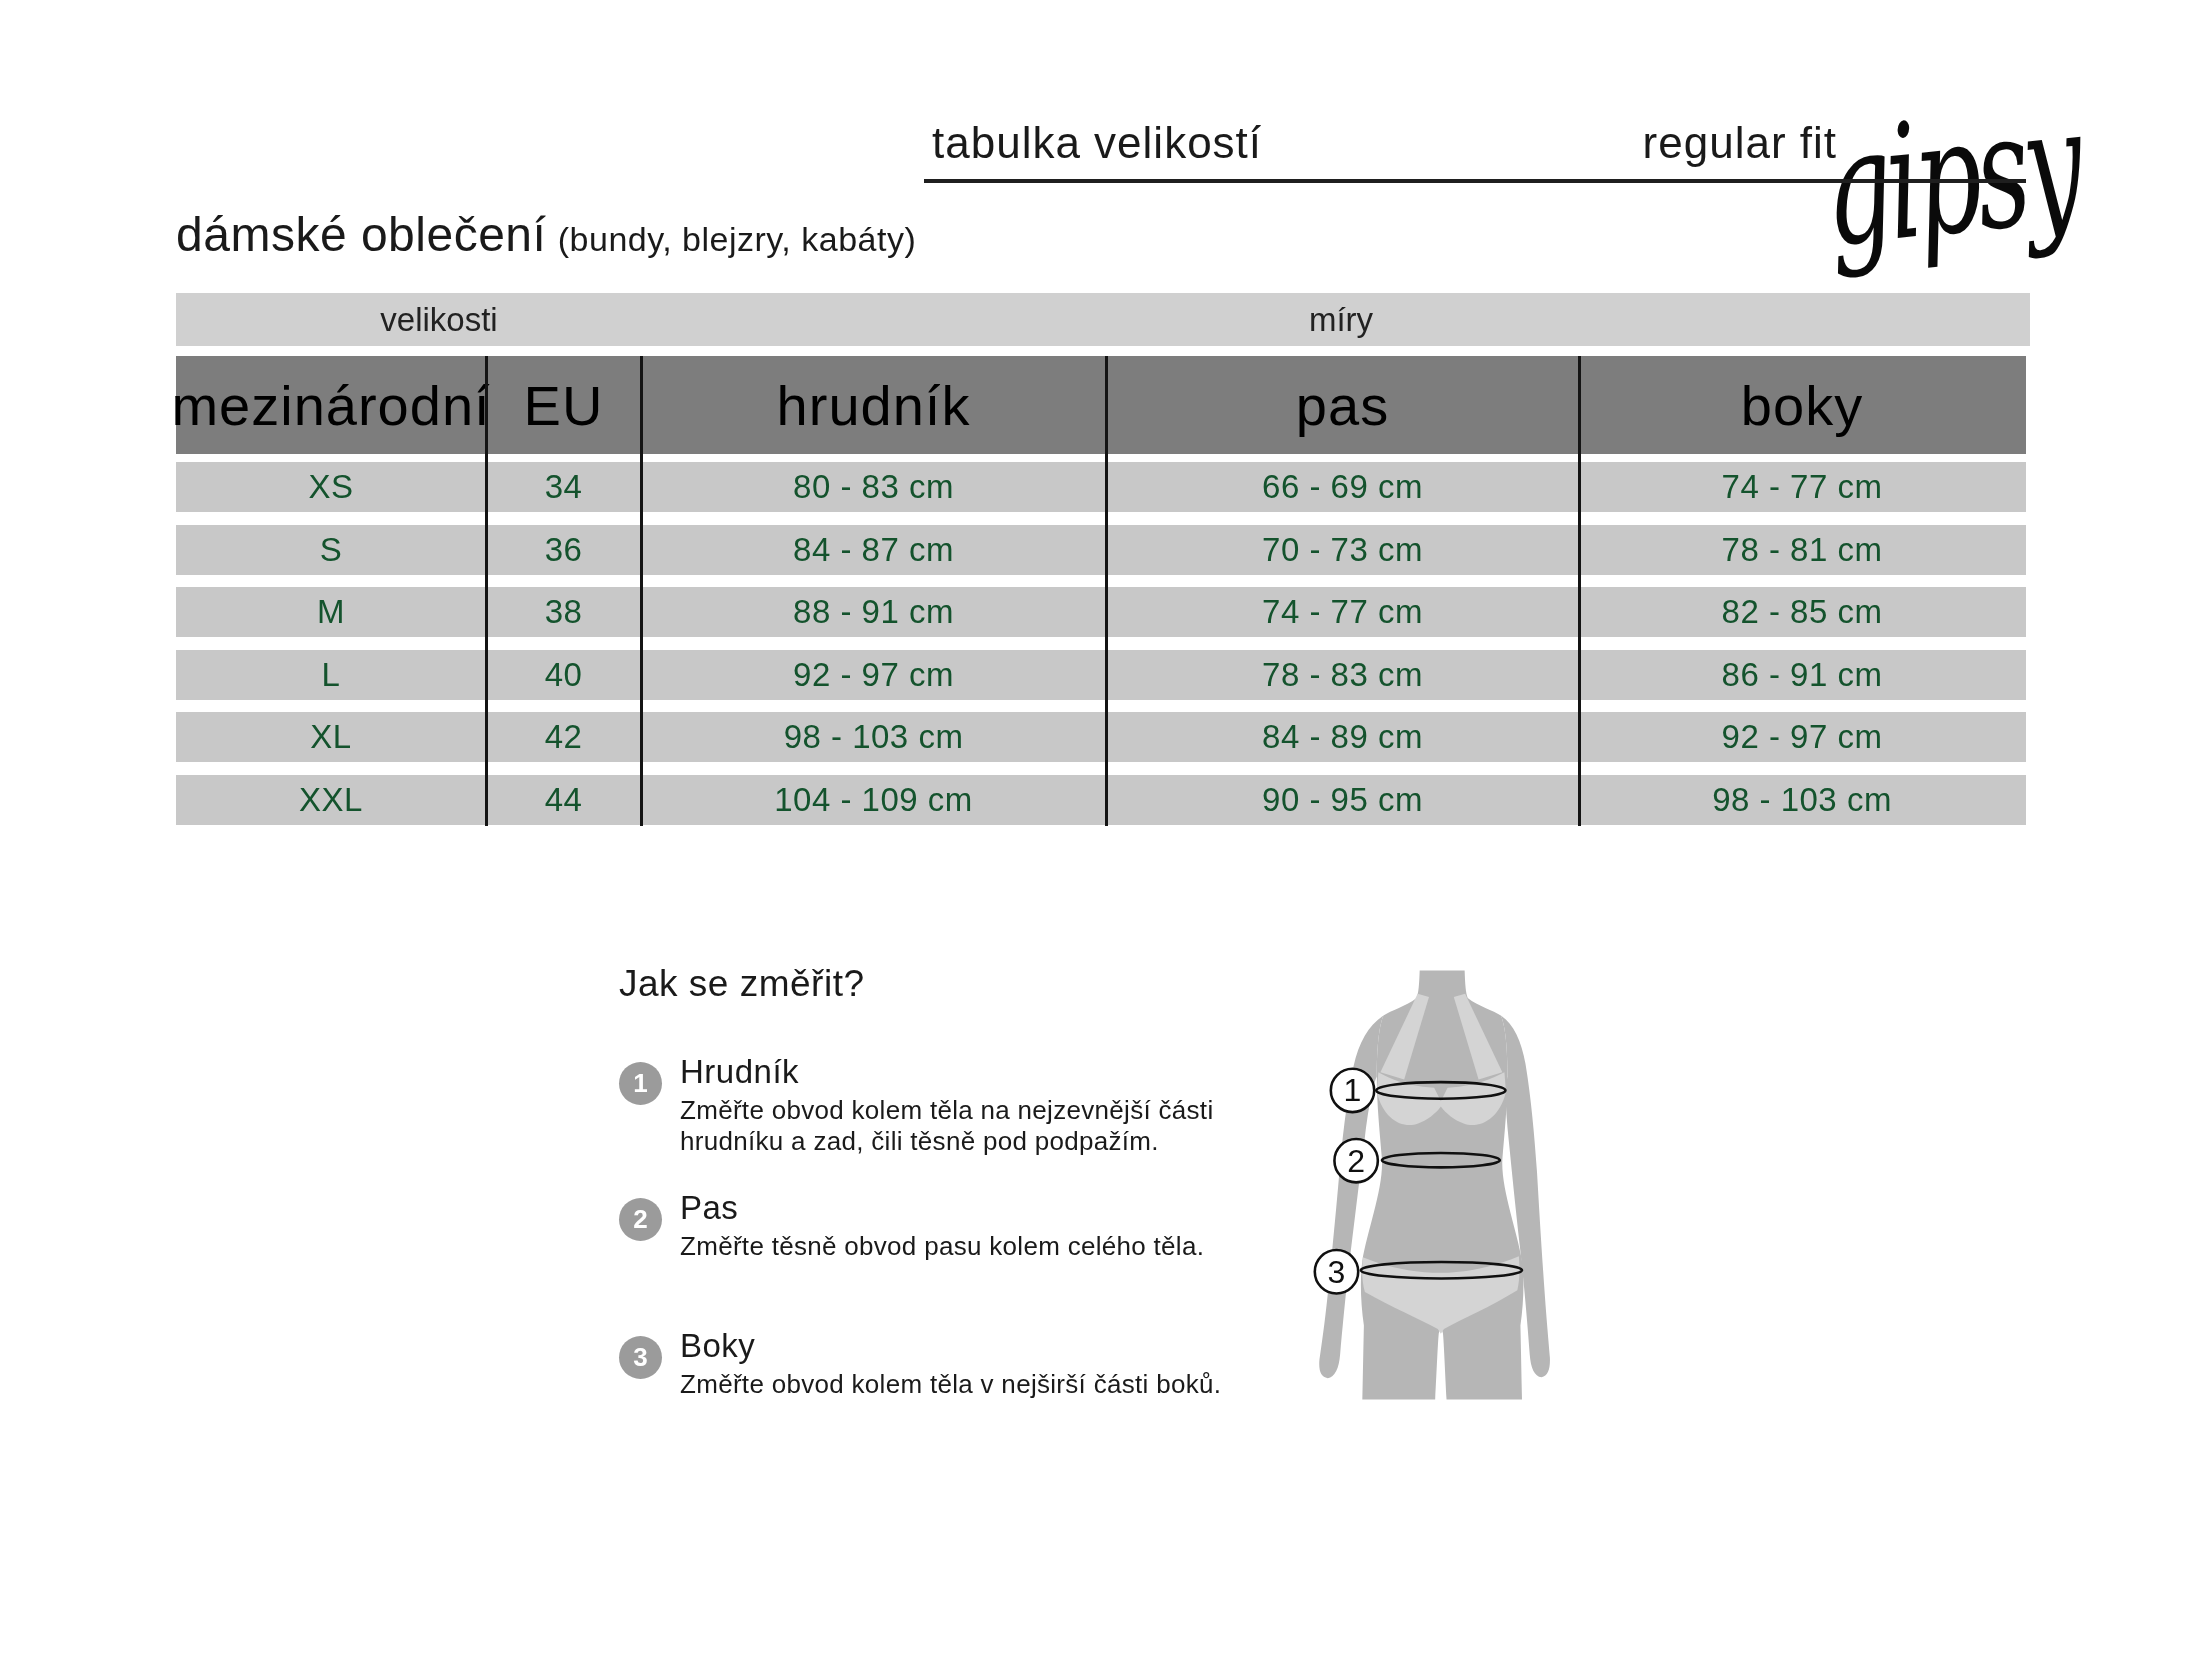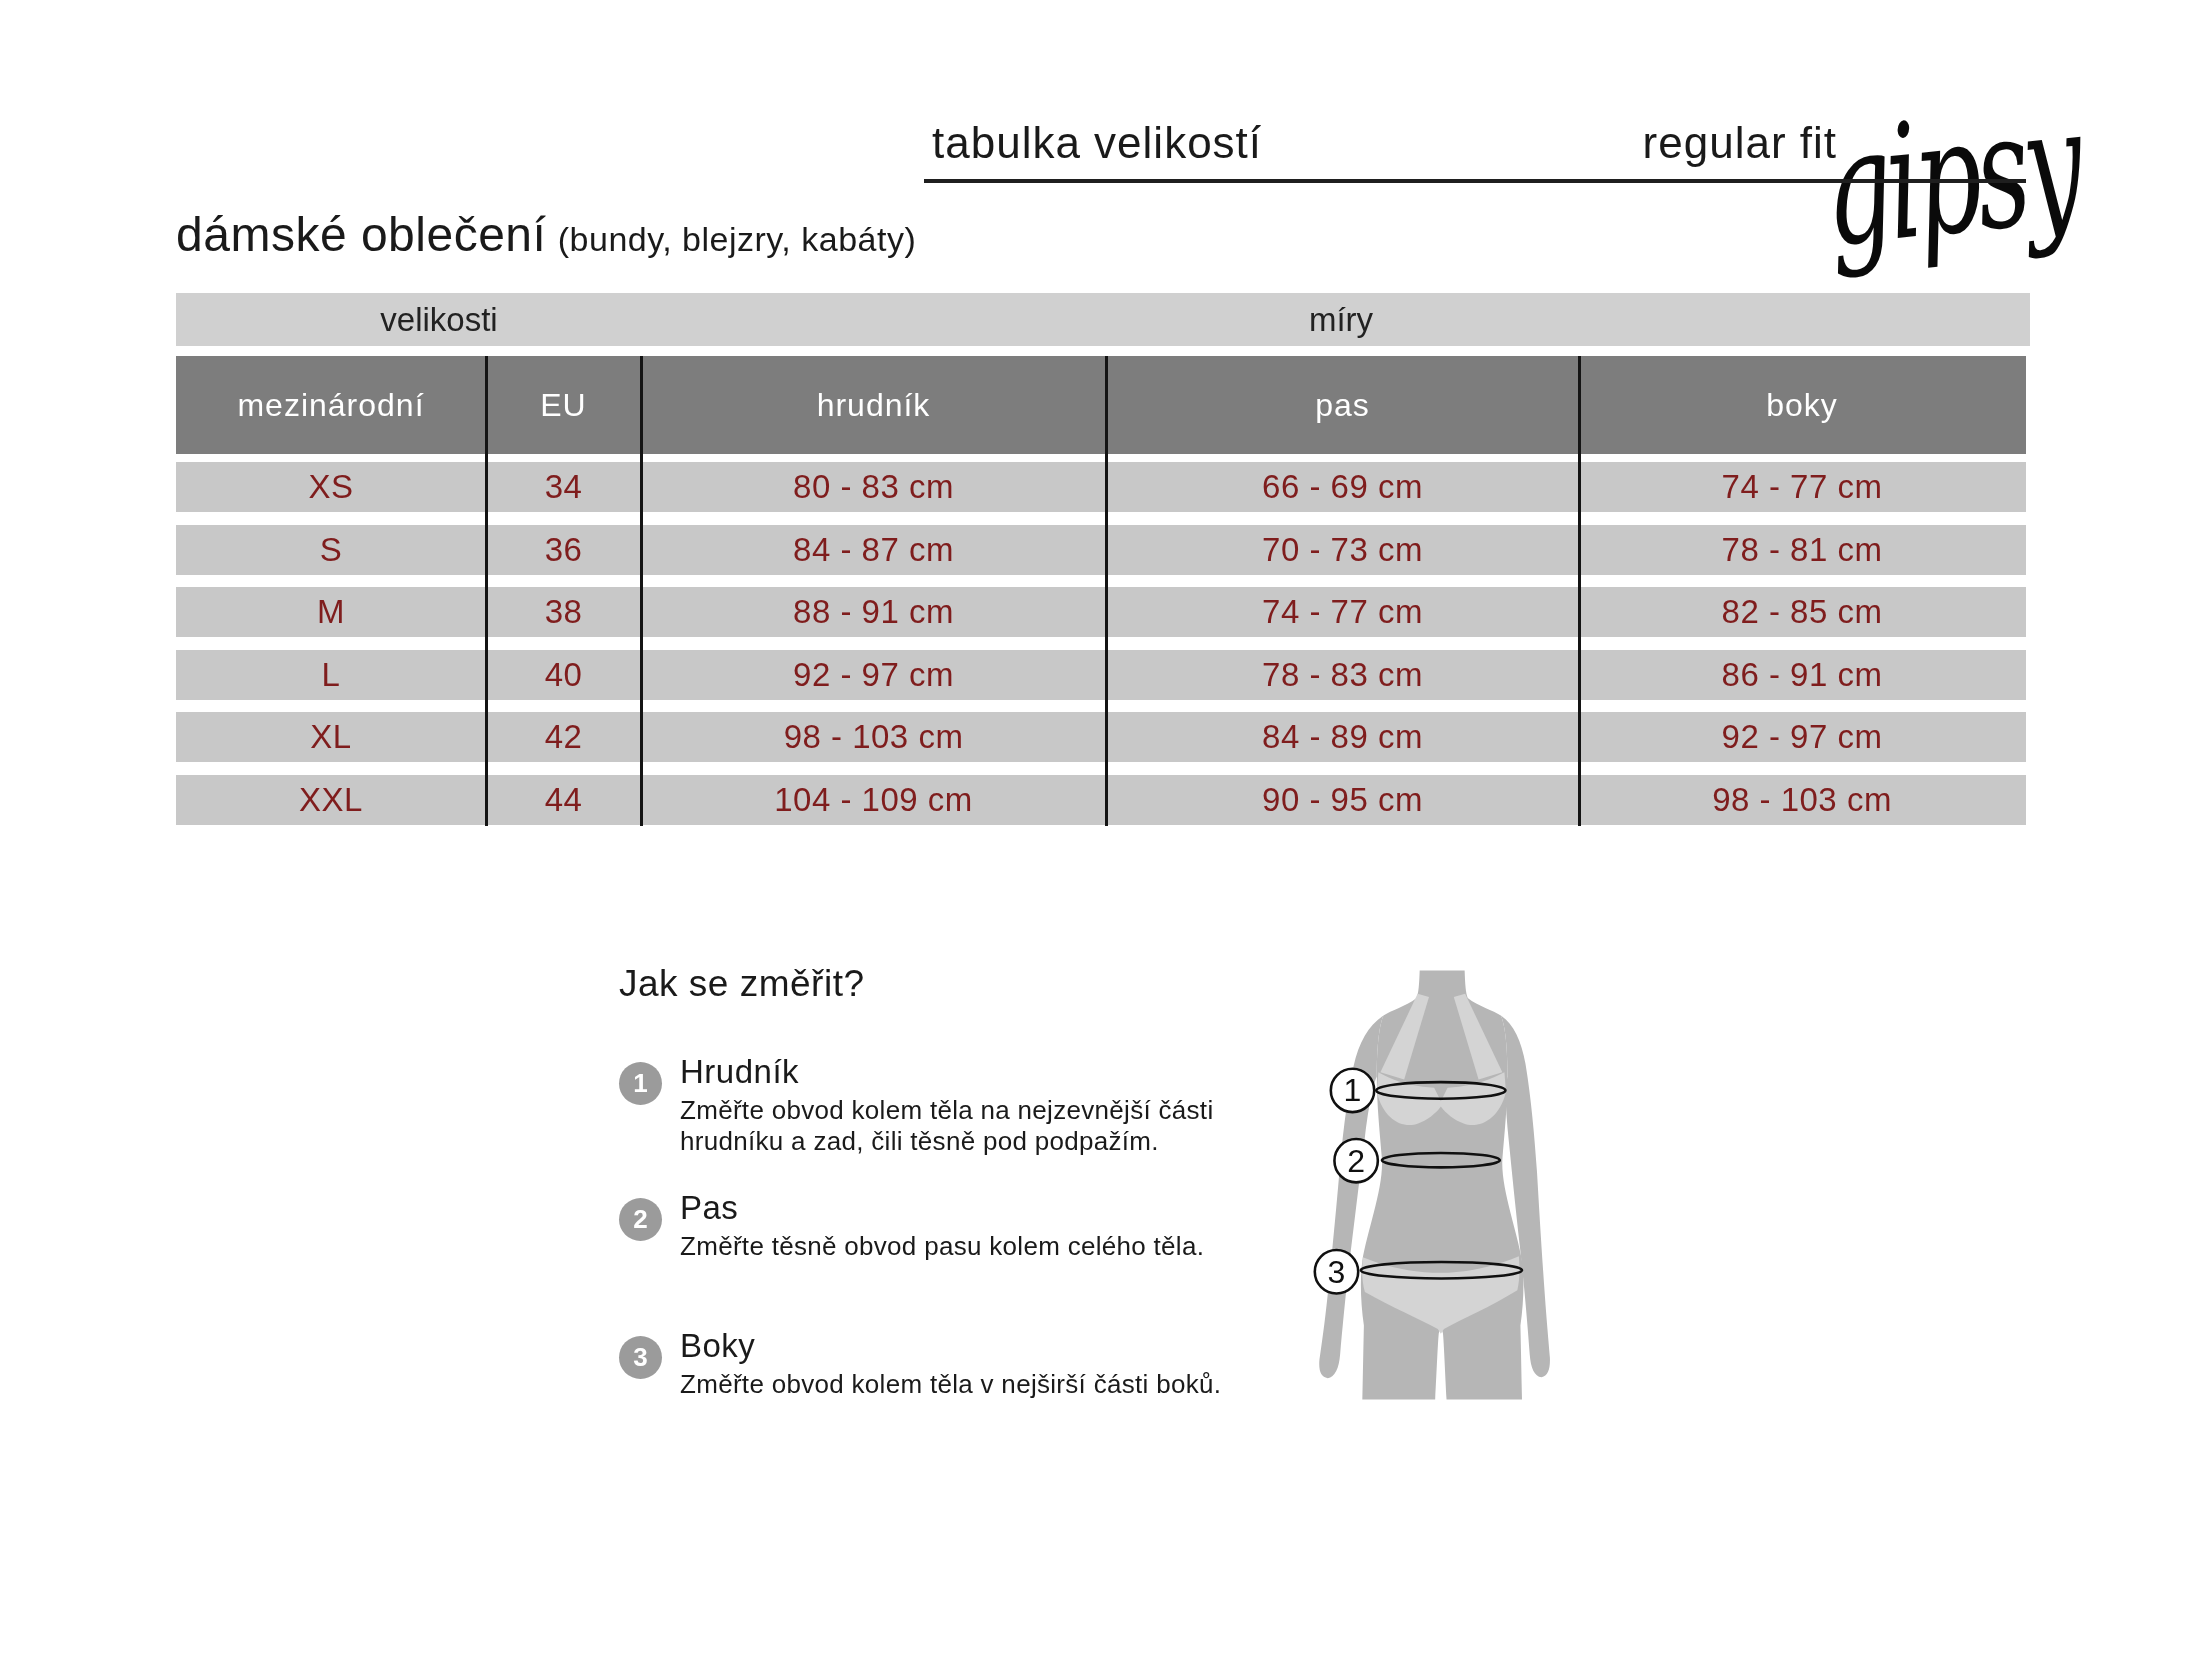--- a/index.html
+++ b/index.html
@@ -19,24 +19,24 @@
   .category-line .main{font-size:48px; font-weight:300; letter-spacing:0.5px;}
   .category-line .note{font-size:34px; font-weight:300; margin-left:11.4px; letter-spacing:0.5px;margin-top:32px;}
 
   
   .size-table{left:176px; top:293px; width:1850px; height:532px;}
   .group-hdr{height:53px; background:#d0d0d0; display:flex; align-items:center; justify-content:center;
              font-size:33px; font-weight:300; color:#222; top:0;padding-left:32px;}
   .group-sizes{left:0; width:462px;}
   .group-measures{left:444px; width:1378px;}
   .col-hdr{left:0; top:63px; width:1850px; height:98px; background:#7d7d7d; display:flex;}
-  .col-hdr .cell{color:#ffffff; font-size:32px; font-weight:300; letter-spacing:1px;
+  .col-hdr .cell{color:#000000; font-size:56px; font-weight:300; letter-spacing:1px;
                  display:flex; align-items:center; justify-content:center;}
   .trow{left:0; width:1850px; height:50px; background:#c8c8c8; display:flex;}
-  .trow .cell{font-size:33px; font-weight:300; color:#7f1d1d; letter-spacing:0.5px;
+  .trow .cell{font-size:33px; font-weight:300; color:#14532d; letter-spacing:0.5px;
               display:flex; align-items:center; justify-content:center;}
   .c0{width:310px;} .c1{width:155px;} .c2{width:465px;} .c3{width:473px;} .c4{width:446px;}
   .vline{top:63px; width:2.6px; height:470px; background:#141414;}
 
   
   .howto-title{left:619px; top:963px; font-size:37px; font-weight:300; letter-spacing:0.5px;}
   .step-circle{width:43px; height:43px; border-radius:50%; background:#9b9b9b; color:#ffffff;
                font-size:26px; font-weight:700; display:flex; align-items:center; justify-content:center;}
   .step-text .lbl{font-size:33px; font-weight:300; line-height:1; letter-spacing:0.5px;}
   .step-text .dsc{font-size:26px; font-weight:300; line-height:1.2; margin-top:7.2px; width:610px; letter-spacing:0.3px;}

